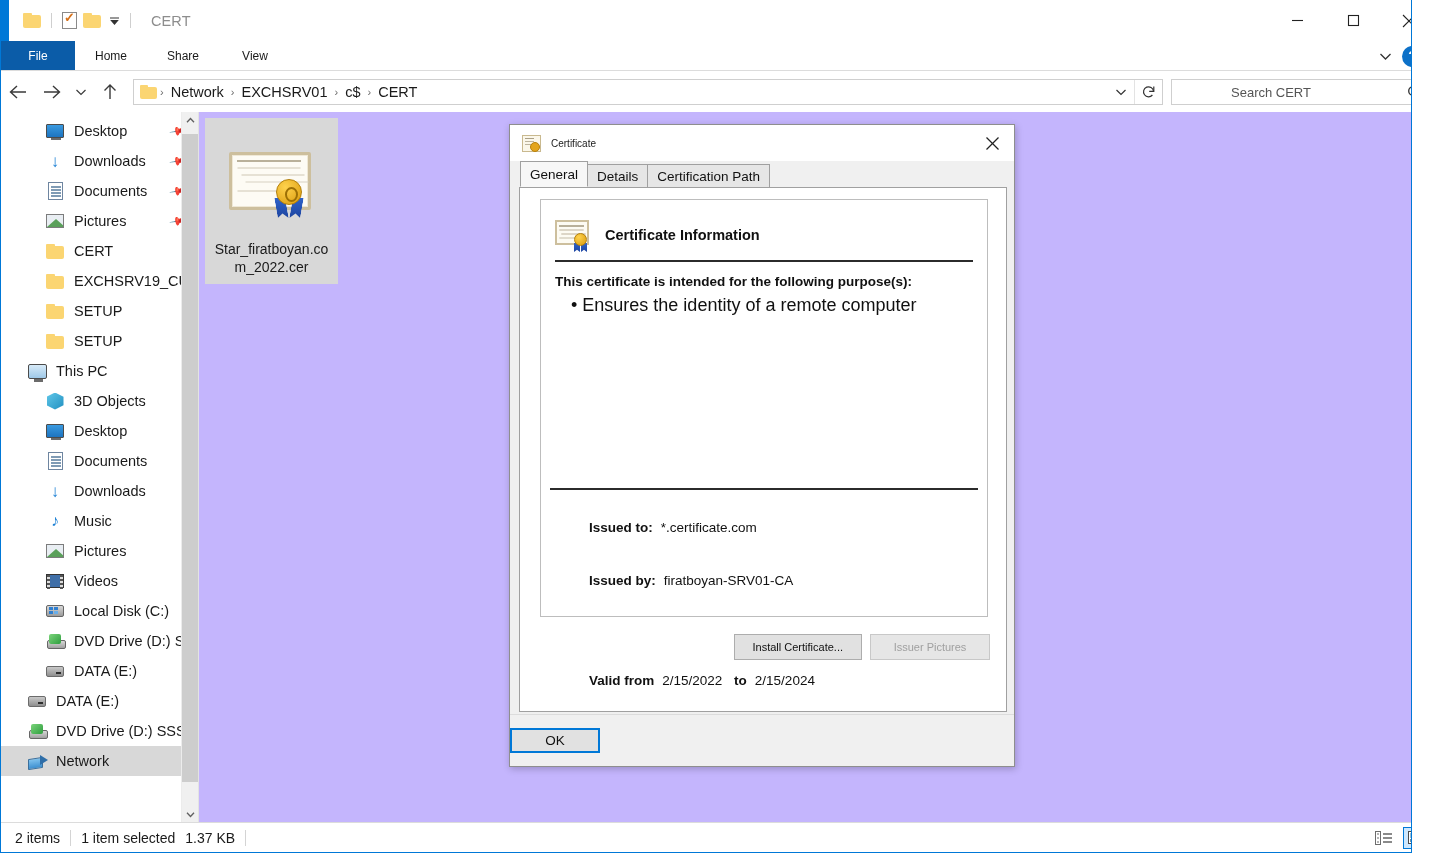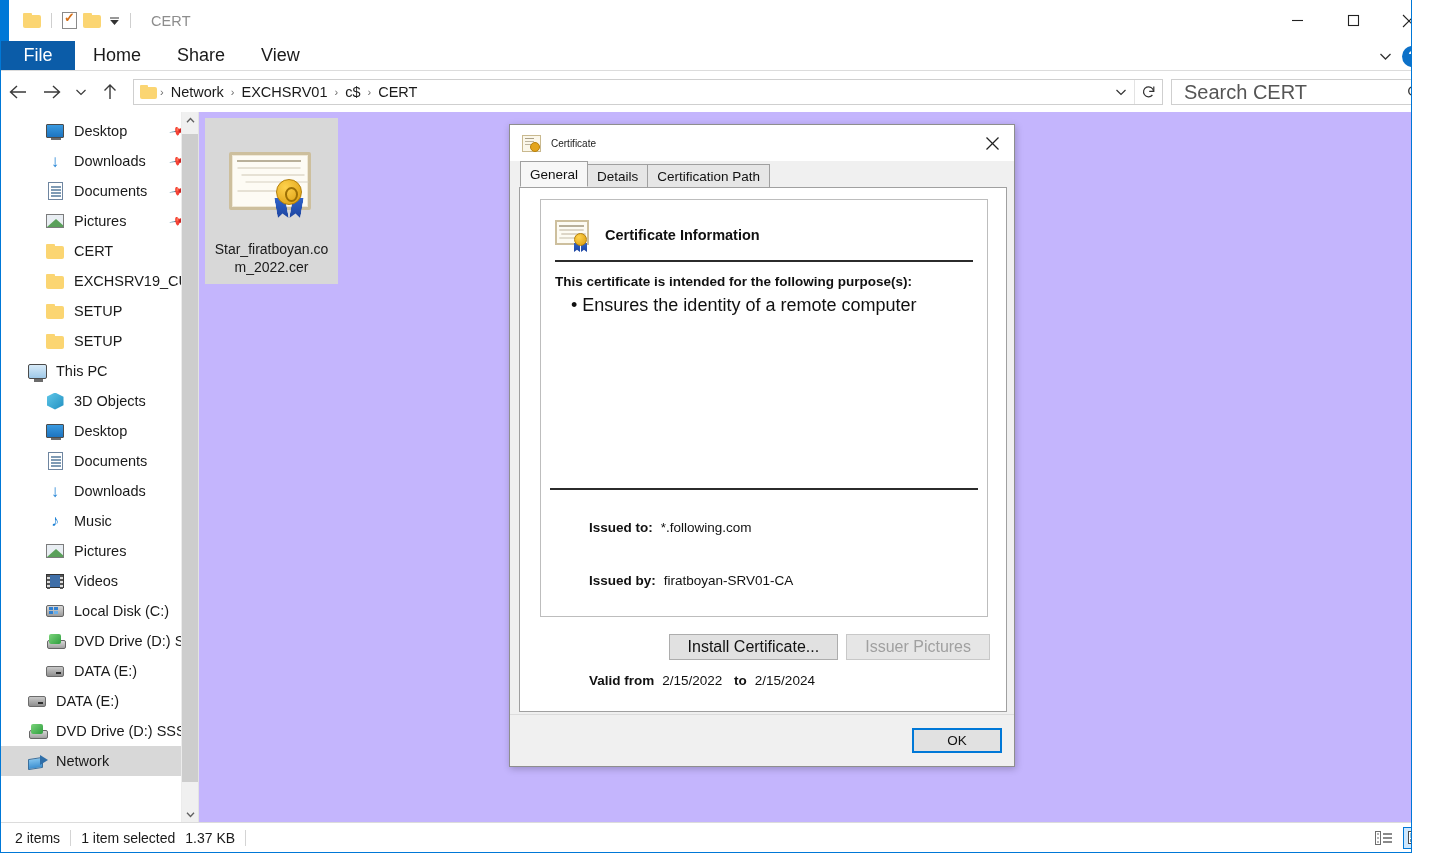--- a/index.html
+++ b/index.html
@@ -92,21 +92,21 @@
   
   .ribbonbar {
     position: absolute; left: 0; top: 41px;
     width: 1436px; height: 30px;
     background: #ffffff;
     display: flex; align-items: stretch;
     border-bottom: 1px solid #dcdcdc;
   }
   .rtab {
     display: flex; align-items: center; justify-content: center;
-    font-size: 18px; color: #1a1a1a;
+    font-size: 12px; color: #1a1a1a;
     padding: 0 18px;
     min-width: 72px;
   }
   .rtab.file {
     background: #0b5ca8; color: #ffffff;
     min-width: 74px;
   }
   .ribbon-right {
     position: absolute; right: 8px; top: 0;
     height: 30px; display: flex; align-items: center; gap: 10px;
@@ -183,22 +183,22 @@
     margin-left: 8px; margin-right: 8px;
     border: 1px solid #cfcfcf;
     background: #fff;
     display: flex; align-items: center;
     padding: 0 6px 0 10px;
     position: relative;
   }
   .searchbox input {
     border: none; outline: none;
     font-family: "Liberation Sans", sans-serif;
-    font-size: 20px; color: #14532d;
-    width: 100%; background: transparent;
+    font-size: 13px; color: #14532d;
+    width: 100%; background: transparent; margin-left: 47px;
   }
   .searchbox input::placeholder { color: #555; opacity: 1; }
   .search-ico { color: #333; display: flex; align-items: center; }
 
   
   .body {
     position: absolute; left: 0; top: 112px;
     width: 1436px; height: 711px;
     display: flex;
     background: #ffffff;
@@ -662,32 +662,32 @@
     left: 0; top: 446px; width: 488px;
     display: flex; justify-content: flex-end;
     padding-right: 18px; gap: 8px;
   }
   .cd-btn {
     height: 26px;
     min-width: 120px;
     padding: 0 18px;
     background: #e1e1e1;
     border: 1px solid #adadad;
-    font-size: 16px;
+    font-size: 11px;
     color: #111;
     display: flex; align-items: center; justify-content: center;
     font-family: "Liberation Sans", sans-serif;
   }
   .cd-btn.disabled { color: #a0a0a0; border-color: #c8c8c8; background: #e6e6e6; }
   .cd-footer {
     position: absolute; left: 0; bottom: 0;
     width: 504px; height: 52px;
     background: #f0f0f0;
     border-top: 1px solid #dcdcdc;
-    display: flex; align-items: center; justify-content: flex-end;
+    display: flex; align-items: center; justify-content: flex-start;
     padding-right: 12px;
   }
   .cd-ok {
     width: 90px; height: 25px;
     background: #e1e1e1;
     border: 2px solid #0078d7;
     font-size: 13.5px; color: #111;
     display: flex; align-items: center; justify-content: center;
     font-family: "Liberation Sans", sans-serif;
   }
@@ -1048,21 +1048,21 @@
         <div class="cd-rule"></div>
 
         <div class="cd-purpose-title">This certificate is intended for the following purpose(s):</div>
         <div class="cd-purpose-item">
           •&nbsp;<span>Ensures the identity of a remote computer</span>
         </div>
 
         <div class="cd-rule2"></div>
 
         <div class="cd-fieldrow" style="top:320px;">
-          <b>Issued to:</b><span class="val">*.following.com</span>
+          <b>Issued to:</b><span class="val">*.certificate.com</span>
         </div>
         <div class="cd-fieldrow" style="top:373px;">
           <b>Issued by:</b><span class="val">firatboyan-SRV01-CA</span>
         </div>
         <div class="cd-fieldrow" style="top:425px;margin-top:48px;">
           <b>Valid from</b><span class="val">2/15/2022</span>
           <b style="margin-left:8px;">to</b><span class="val">2/15/2024</span>
         </div>
       </div>
 

